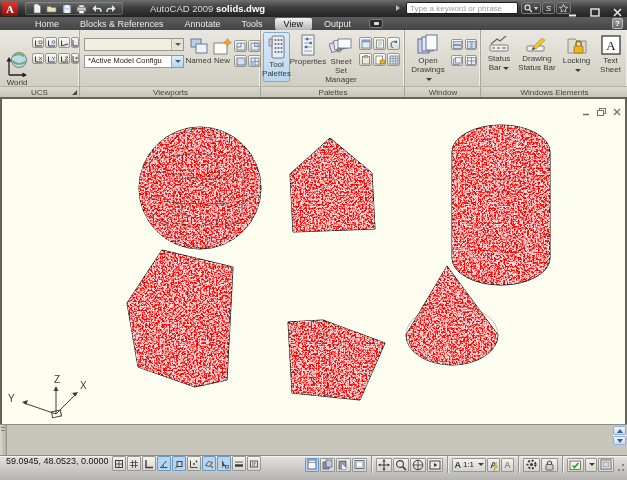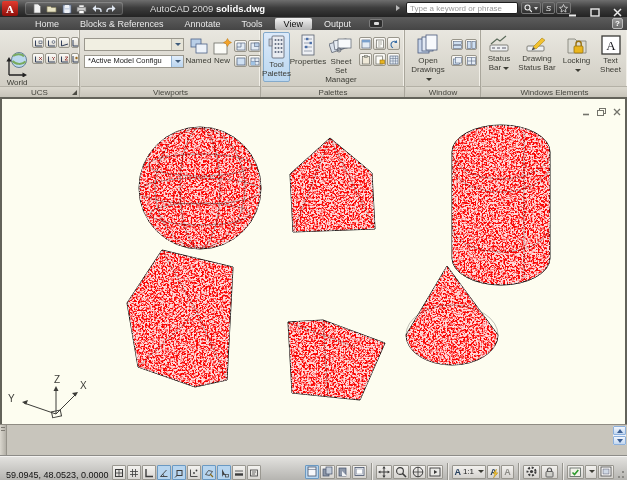--- a/index.html
+++ b/index.html
@@ -59,21 +59,21 @@
   .tri-up{width:0;height:0;border-bottom:4px solid #3b5f94;border-left:3px solid transparent;border-right:3px solid transparent}
   .tri-dn{width:0;height:0;border-top:4px solid #3b5f94;border-left:3px solid transparent;border-right:3px solid transparent}
   .tri-lf{width:0;height:0;border-right:4px solid #3b5f94;border-top:3px solid transparent;border-bottom:3px solid transparent}
   .tri-rt{width:0;height:0;border-left:4px solid #3b5f94;border-top:3px solid transparent;border-bottom:3px solid transparent}
   .promptrow{position:absolute;left:7px;right:0;bottom:0;height:11px;background:#fff;font:9px "Liberation Mono","DejaVu Sans Mono",monospace;color:#0d0d0d;padding:1px 0 0 3px}
   .hscroll{position:absolute;right:2px;bottom:1px;height:9px;display:flex;gap:1px;align-items:center}
   .hbtn{width:13px;height:9px;background:linear-gradient(#f2f6fc,#c3d8f1);border:1px solid #8cb0dc;border-radius:1px;display:flex;align-items:center;justify-content:center}
   .hthumb{width:12px;height:9px;background:linear-gradient(#d7e6f7,#a9c9ec);border:1px solid #7fa8d8;border-radius:1px}
 
   
-  .status{position:absolute;top:455px;left:0;right:0;height:25px;background:linear-gradient(#e4e3e0,#b5b4b0);border-top:1px solid #8d8c88;box-shadow:inset 0 1px 0 #f4f3f1;display:flex;align-items:flex-end}
+  .status{position:absolute;top:455px;left:0;right:0;height:25px;background:linear-gradient(#e4e3e0,#b5b4b0);border-top:1px solid #8d8c88;box-shadow:inset 0 1px 0 #f4f3f1;display:flex;align-items:flex-start}
   .coords{font-size:9px;color:#111;margin-left:6px;width:106px}
   .toggles{display:flex;gap:1px}
   .tg{width:14px;height:15px;border:1px solid #9a9891;border-radius:1px;background:linear-gradient(#f3f2ef,#d8d6d2);display:flex;align-items:center;justify-content:center}
   .tg.on{background:#b7d5ef;border-color:#6a99c2}
   .right{margin-left:auto;display:flex;align-items:center;gap:1px;padding-right:2px}
   .rb{min-width:13px;height:14px;border:1px solid #98968f;border-radius:1px;background:linear-gradient(#f2f1ee,#d5d3cf);display:flex;align-items:center;justify-content:center;padding:0 1px}
   .rb.on{background:#b7d5ef;border-color:#6a99c2}
   .vsep{width:1px;height:17px;background:#96958f;box-shadow:1px 0 0 #eceae6;margin:0 3px}
   .scalebtn{font-size:8px;color:#222;gap:2px;display:flex;align-items:center}
   .annoA{font-weight:bold;font-size:9px;color:#27415f}

